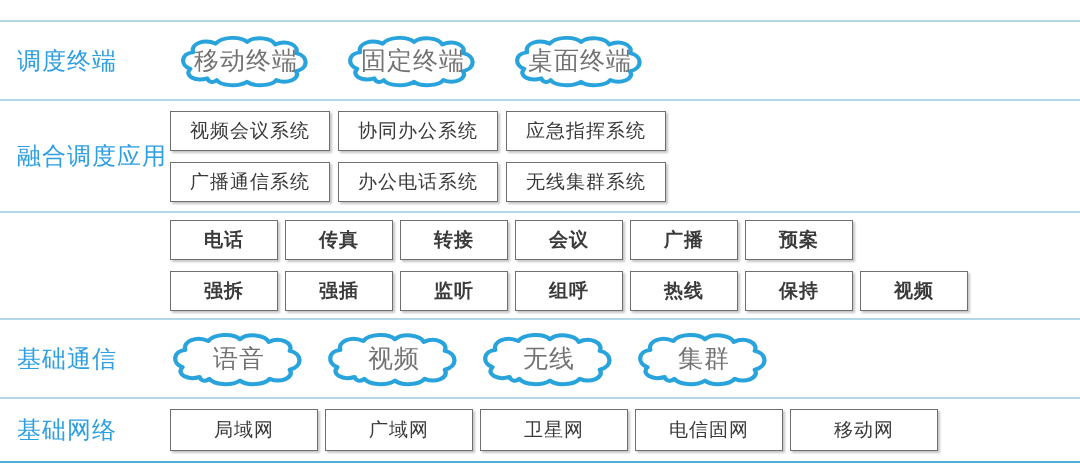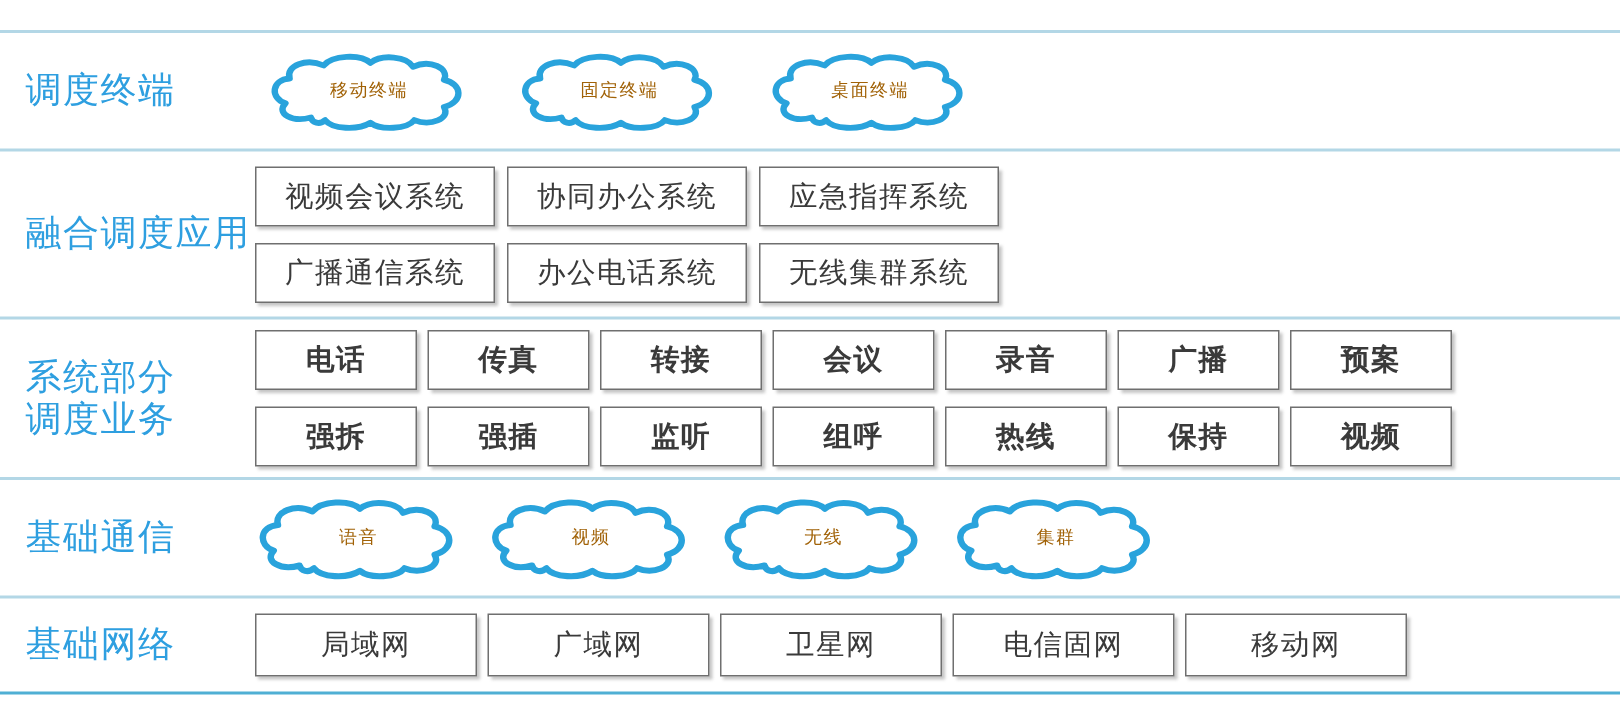--- a/index.html
+++ b/index.html
@@ -33,21 +33,21 @@
   .clouds { display:flex; align-items:center; }
   .cloud {
     position:relative; display:flex; align-items:center; justify-content:center;
     flex:0 0 auto;
   }
   .cloud svg {
     position:absolute; left:0; top:0; width:100%; height:100%;
     overflow:visible;
   }
   .cloud-text {
-    position:relative; font-size:12px; color:#a16207; letter-spacing:1px;
+    position:relative; font-size:25px; color:#737373; letter-spacing:1px;
     white-space:nowrap;
     text-align:center;
   }
   .cloud.lg { width:136px; height:52px; }
   .cloud.md { width:138px; height:54px; }
 
   
   .box {
     background:#ffffff; border:1.5px solid #6f6f6f;
     box-shadow:2px 2px 2px rgba(110,110,110,0.40);
@@ -133,31 +133,26 @@
       </div>
       <div class="box-row">
         <div class="box app">广播通信系统</div>
         <div class="box app">办公电话系统</div>
         <div class="box app">无线集群系统</div>
       </div>
     </div>
   </div>
 
   <div class="band" id="band-services">
-    <div class="band-label">
-      <span style="display:block">系统部分</span>
-      <span style="display:block">调度业务</span>
-    </div>
     <div class="box-col">
       <div class="box-row">
         <div class="box svc">电话</div>
         <div class="box svc">传真</div>
         <div class="box svc">转接</div>
         <div class="box svc">会议</div>
-        <div class="box svc">录音</div>
         <div class="box svc">广播</div>
         <div class="box svc">预案</div>
       </div>
       <div class="box-row">
         <div class="box svc">强拆</div>
         <div class="box svc">强插</div>
         <div class="box svc">监听</div>
         <div class="box svc">组呼</div>
         <div class="box svc">热线</div>
         <div class="box svc">保持</div>

